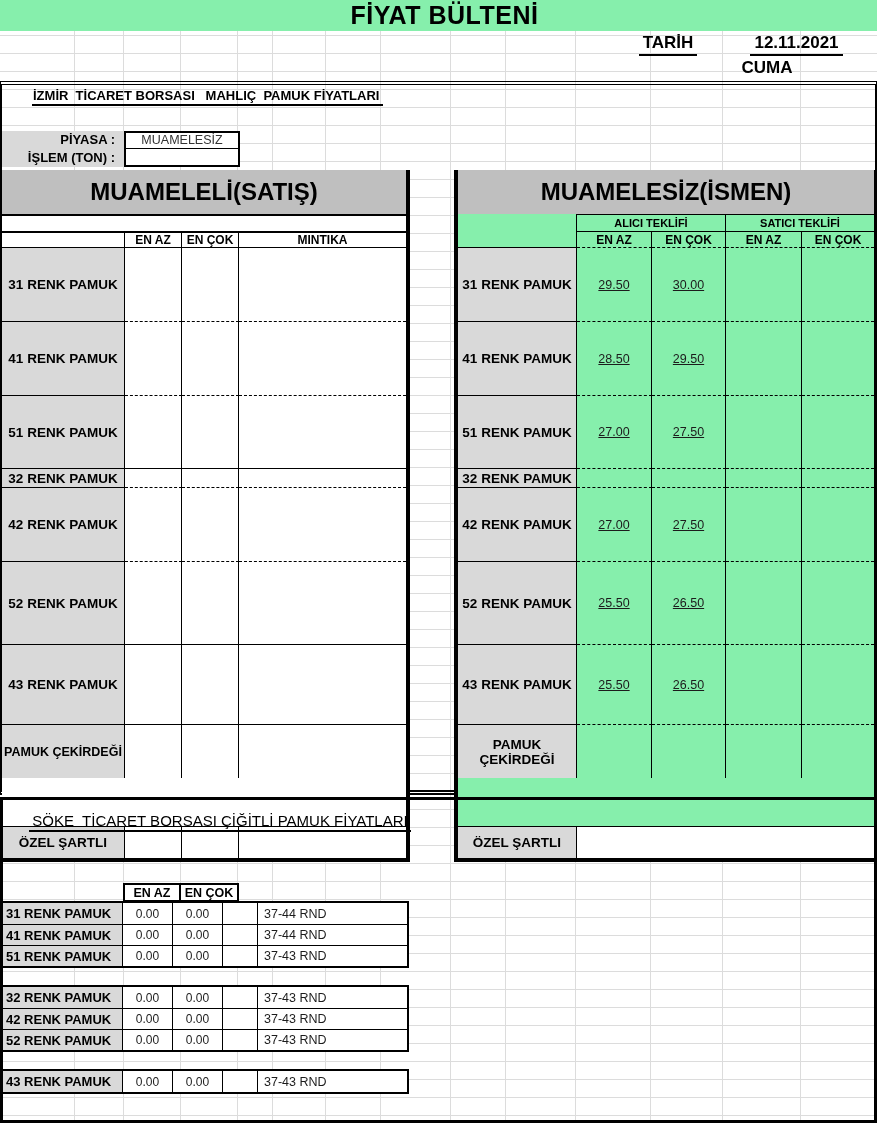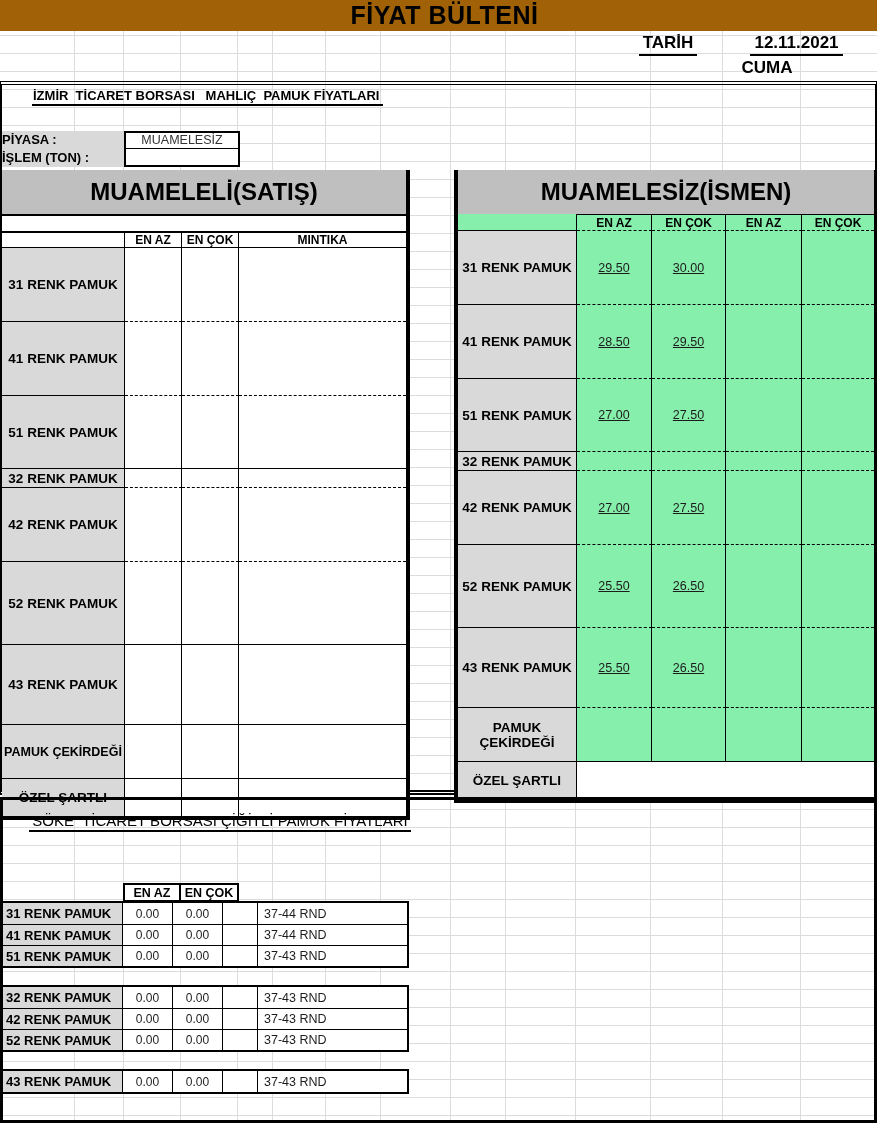--- a/index.html
+++ b/index.html
@@ -25,39 +25,39 @@
       linear-gradient(#dcdcdc,#dcdcdc);
     background-repeat: repeat, no-repeat, no-repeat, no-repeat, no-repeat, no-repeat, no-repeat,
       no-repeat, no-repeat, no-repeat, no-repeat, no-repeat, no-repeat, no-repeat;
     background-size: auto, 1px 100%, 1px 100%, 1px 100%, 1px 100%, 1px 100%, 1px 100%,
       1px 100%, 1px 100%, 1px 100%, 1px 100%, 1px 100%, 1px 100%, 1px 100%;
     background-position: 0 0, 74px 0, 123px 0, 180px 0, 237px 0, 272px 0, 325px 0,
       380px 0, 450px 0, 505px 0, 575px 0, 650px 0, 722px 0, 800px 0;
   }
 
   .title-row {
-    position:absolute; top:0; left:0; width:877px; height:31px; background:#a16207;
+    position:absolute; top:0; left:0; width:877px; height:31px; background:#86efac;
     display:flex; align-items:center; justify-content:center;
     font-weight:bold; font-size:25px; letter-spacing:0.5px;padding-left:12px;
   }
   .tarih-label { position:absolute; top:33px; left:618px; width:100px; height:23px; text-align:center; font-weight:bold; font-size:17px; }
   .tarih-value { position:absolute; top:33px; left:718px; width:157px; height:23px; text-align:center; font-weight:bold; font-size:17px; }
   .uline { display:inline-block; border-bottom:2px solid #000; padding:0 4px 1px 4px; }
   .day-value { position:absolute; top:58px; left:712px; width:110px; height:22px; text-align:center; font-weight:bold; font-size:17px; }
 
   
   .frame1 {
     position:absolute; top:81px; left:0; width:877px; height:714px;
     border:2px solid #000; border-top:4px double #000; border-bottom:5px double #000;
   }
   .sec1-heading { position:absolute; top:3px; left:30px; font-weight:bold; font-size:13px; white-space:pre; border-bottom:2px solid #000; padding:0 4px 1px 1px; }
 
   .piyasa-label, .islem-label {
     position:absolute; left:0; width:122px; height:18px; background:#d9d9d9;
-    font-weight:bold; font-size:13px; text-align:left; padding-right:19px; line-height:18px;
+    font-weight:bold; font-size:13px; text-align:right; padding-right:9px; line-height:18px;
   }
   .piyasa-label { top:46px; }
   .islem-label  { top:64px; }
   .piyasa-value, .islem-value {
     position:absolute; left:122px; width:116px; height:19px; background:#fff;
     border:2px solid #000; text-align:center; font-size:12.5px; color:#333; line-height:15px;
   }
   .piyasa-value { top:46px; }
   .islem-value  { top:64px; border-top:none; height:18px; }
 
@@ -67,21 +67,21 @@
     border-right:4px solid #000; border-bottom:4px solid #000;
   }
   .t-hdr { height:44px; background:#bfbfbf; display:flex; align-items:center; justify-content:center; font-weight:bold; font-size:24px; }
   .lt-blank { height:17px; border-top:2px solid #000; background:#fff; }
   .lt-colhdr { height:16px; border-top:2px solid #000; display:flex; font-weight:bold; font-size:12px; }
   .lt-colhdr .sp { width:123px; border-right:1.5px solid #000; }
   .lt-colhdr .h  { width:57px; border-right:1.5px solid #000; display:flex; align-items:center; justify-content:center; }
   .lt-colhdr .h3 { flex:1; display:flex; align-items:center; justify-content:center; }
 
   .lt-row, .rt-row { display:flex; }
-  .h74{height:74px;} .h73{height:73px;} .h19{height:19px;} .h83{height:83px;} .h80{height:80px;} .h54{height:54px;} .h21{height:38px;}
+  .h74{height:74px;} .h73{height:73px;} .h19{height:19px;} .h83{height:83px;} .h80{height:80px;} .h54{height:54px;} .h21{height:32px;margin-top:48px;}
   .lc-label {
     width:123px; background:#d9d9d9; border-right:1.5px solid #000; border-top:1.5px solid #000;
     display:flex; align-items:center; justify-content:center; font-weight:bold; font-size:13.5px; text-align:center;
   }
   .lc { width:57px; border-right:1.5px solid #000; border-top:1.5px solid #000; display:flex; align-items:center; justify-content:center; font-size:12.5px; color:#1c1c1c; }
   .lc-last { flex:1; border-top:1.5px solid #000; display:flex; align-items:center; justify-content:center; font-size:12.5px; color:#1c1c1c; }
   .lt-row.dash .lc, .lt-row.dash .lc-last { border-top-style:dashed; }
   .small { font-size:12.5px; }
 
   
@@ -204,20 +204,25 @@
       <div class="lt-row h21">
         <div class="lc-label">ÖZEL ŞARTLI</div>
         <div class="lc"></div>
         <div class="lc"></div>
         <div class="lc-last"></div>
       </div>
     </div>
 
     <div class="rtable">
       <div class="t-hdr">MUAMELESİZ(İSMEN)</div>
+      <div class="rt-grp">
+        <div class="rsp"></div>
+        <div class="rg">ALICI TEKLİFİ</div>
+        <div class="rg2">SATICI TEKLİFİ</div>
+      </div>
       <div class="rt-colhdr">
         <div class="rsp"></div>
         <div class="rh w1">EN AZ</div>
         <div class="rh w2">EN ÇOK</div>
         <div class="rh w3">EN AZ</div>
         <div class="rh4">EN ÇOK</div>
       </div>
 
       <div class="rt-row h74 dash">
         <div class="rc-label">31 RENK PAMUK</div>

